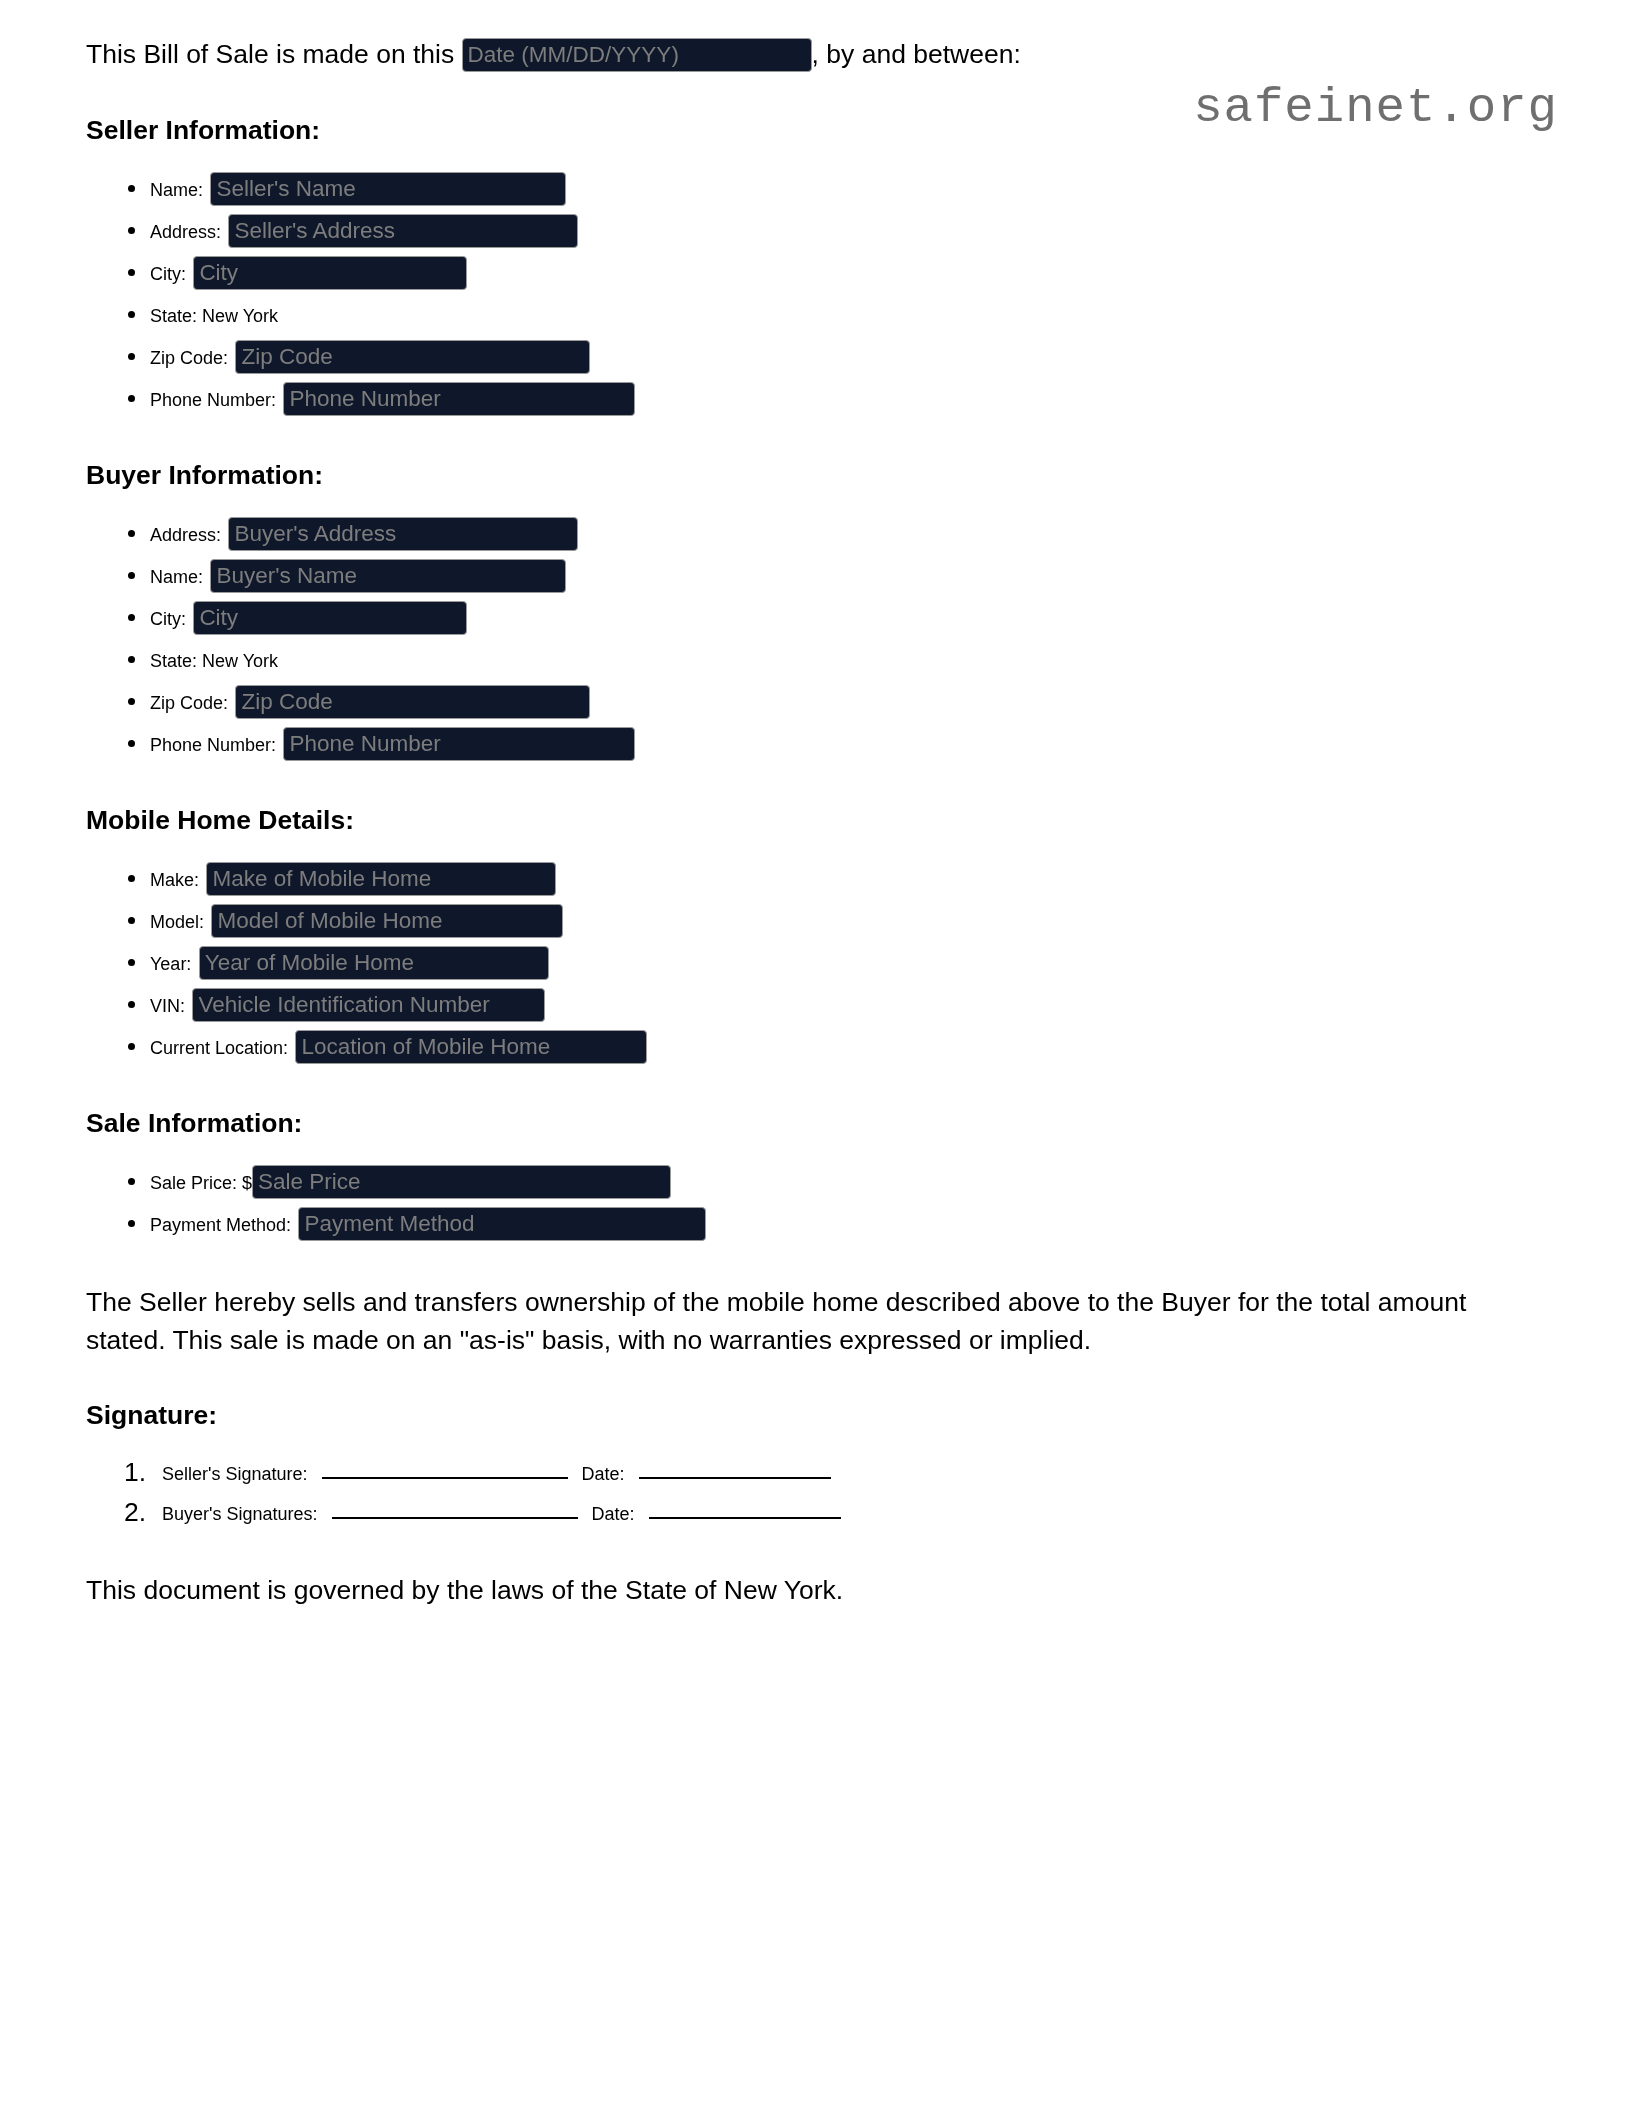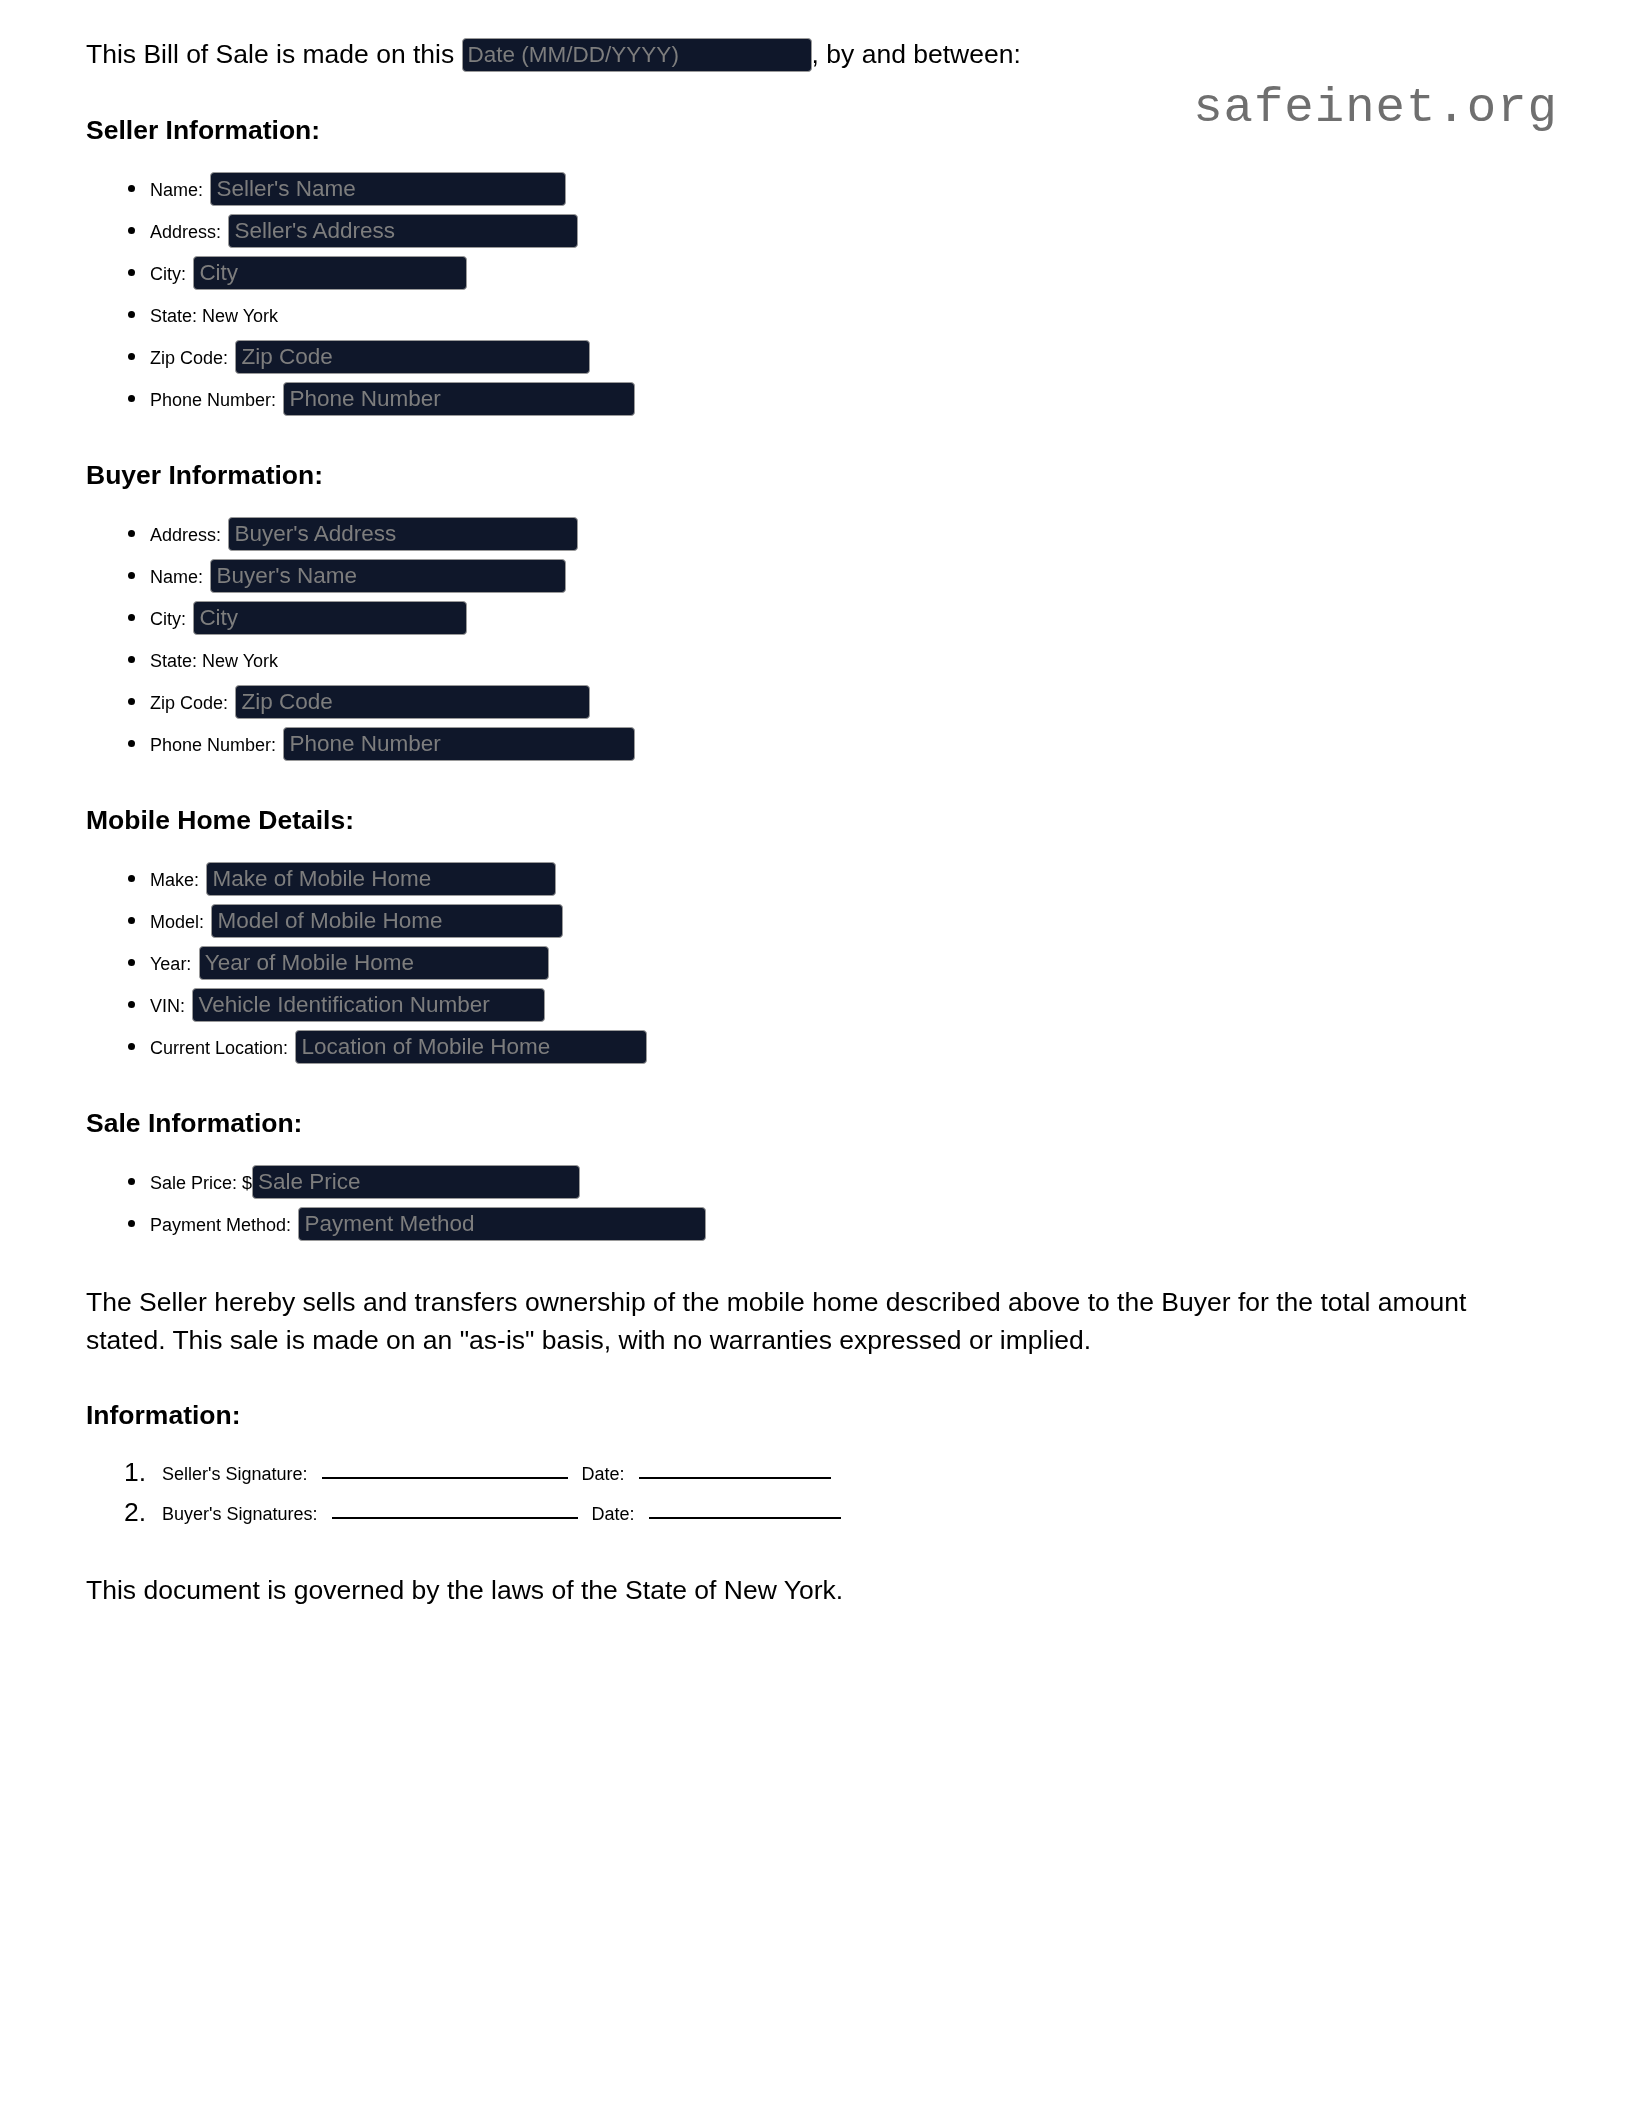--- a/index.html
+++ b/index.html
@@ -136,21 +136,21 @@
   .w-name     { width: 356px; }
   .w-address  { width: 350px; }
   .w-city     { width: 274px; }
   .w-zip      { width: 355px; }
   .w-phone    { width: 352px; }
   .w-make     { width: 350px; }
   .w-model    { width: 352px; }
   .w-year     { width: 350px; }
   .w-vin      { width: 353px; }
   .w-location { width: 352px; }
-  .w-price    { width: 328px; }
+  .w-price    { width: 419px; }
   .w-payment  { width: 408px; }
 
   
   ol.sig-list {
     list-style: none;
     margin: 0;
     padding: 0;
     padding-top: 18px;
     counter-reset: sigcount;
   }
@@ -225,21 +225,21 @@
   </ul>
 
   <h2 class="section-heading">Sale Information:</h2>
   <ul class="field-list">
     <li><span class="field-label">Sale Price: $</span><input class="fld w-price" type="text" placeholder="Sale Price" style=""></li>
     <li><span class="field-label">Payment Method:</span>&nbsp;<input class="fld w-payment" type="text" placeholder="Payment Method" style=""></li>
   </ul>
 
   <p class="para body-para">The Seller hereby sells and transfers ownership of the mobile home described above to the Buyer for the total amount stated. This sale is made on an "as-is" basis, with no warranties expressed or implied.</p>
 
-  <h2 class="section-heading">Information:</h2>
+  <h2 class="section-heading">Signature:</h2>
   <ol class="sig-list">
     <li><span class="field-label">Seller's Signature:</span><span class="gap-sm"></span><span class="sig-rule rule-long"></span><span class="gap-sm"></span><span class="field-label">Date:</span><span class="gap-sm"></span><span class="sig-rule rule-short"></span></li>
     <li><span class="field-label">Buyer's Signatures:</span><span class="gap-sm"></span><span class="sig-rule rule-long"></span><span class="gap-sm"></span><span class="field-label">Date:</span><span class="gap-sm"></span><span class="sig-rule rule-short"></span></li>
   </ol>
 
   <p class="para closing-para">This document is governed by the laws of the State of New York.</p>
 
 </div>
 
 </body></html>

